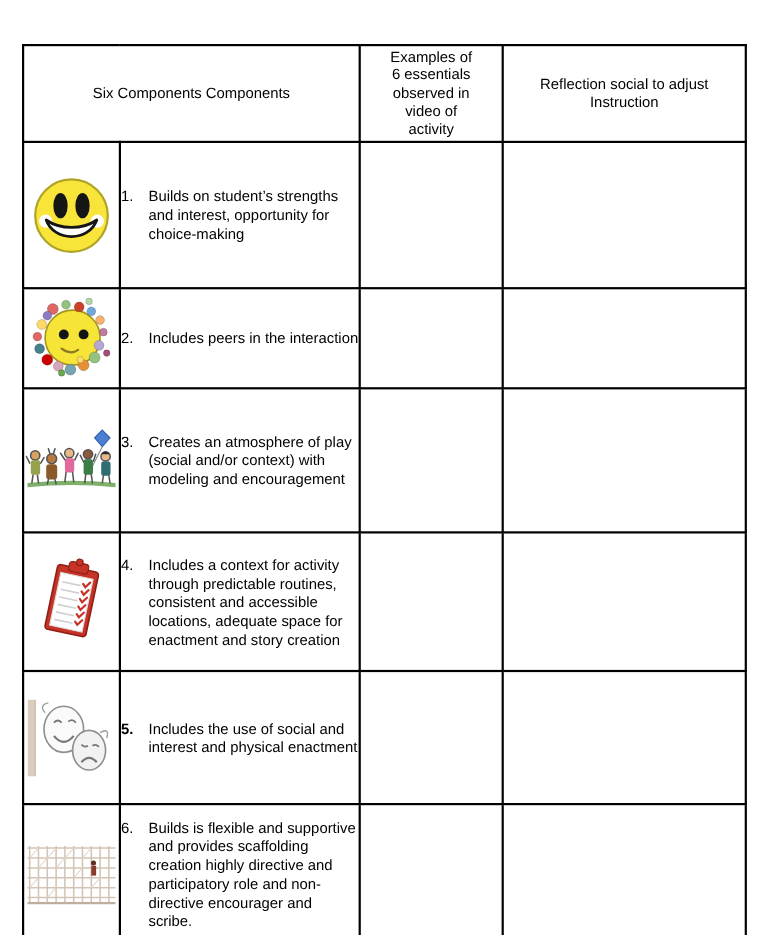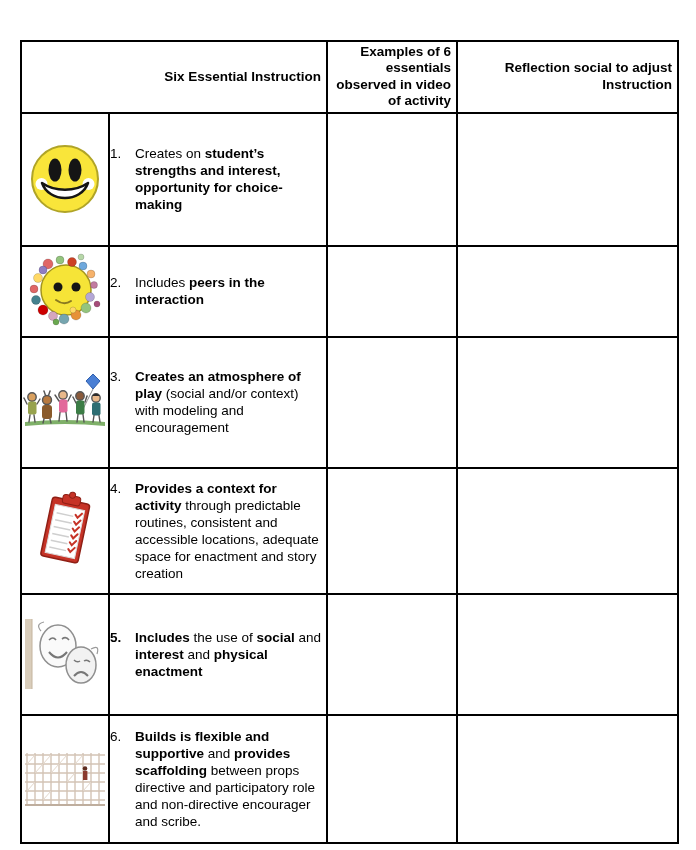--- a/index.html
+++ b/index.html
@@ -7,71 +7,71 @@
     width:696px;height:850px;position:relative;background:#ffffff;
     font-family:"Liberation Sans",sans-serif;color:#000;
   }
   .page{position:absolute;inset:0;background:#ffffff;}
   table.grid{
     position:absolute;left:20px;top:40px;width:657px;
     border-collapse:collapse;table-layout:fixed;
   }
   .grid th,.grid td{border:2px solid #000;padding:0;vertical-align:middle;}
   .grid th{
-    font-size:13.5px;font-weight:bold;text-align:right;
-    line-height:1.22;padding:2px 5px;
+    font-size:13.5px;font-weight:normal;text-align:center;
+    line-height:1.22;padding:2px 22px;
   }
   tr.hdr{height:67px;}
   tr.r1{height:133px;} tr.r2{height:91px;} tr.r3{height:131px;}
   tr.r4{height:126px;} tr.r5{height:121px;} tr.r6{height:128px;}
   .icon-cell{text-align:center;}
   .icon-cell svg{display:block;margin:0 auto;}
   .text-cell{padding:6px 8px 6px 9px;}
   .item{display:flex;font-size:13.5px;line-height:1.26;}
   .num{flex:0 0 25px;width:25px;}
   .num.bold{font-weight:bold;}
   .itext{flex:1;}
-  .itext b{font-weight:bold;}
+  .itext b{font-weight:normal;}
 </style>
 </head>
 <body>
 
 <div class="page">
   <table class="grid">
     <colgroup>
       <col style="width:88px">
         <col style="width:218px">
         <col style="width:130px">
         <col style="width:221px">
     </colgroup>
 
     <tbody>
         <tr class="hdr">
-      <th colspan="2">Six Essential Instruction</th>
+      <th colspan="2">Six Components Components</th>
       <th>Examples of 6 essentials observed in video of activity</th>
       <th>Reflection social to adjust Instruction</th>
     </tr>
 
     <tr class="r1">
       <td class="icon-cell">
         <span>
           <svg width="72" height="72" viewBox="0 0 72 72">
             <circle cx="36" cy="36" r="33" fill="#F9E53A" stroke="#B0A427" stroke-width="2"></circle>
             <ellipse cx="26" cy="27" rx="6.5" ry="11.5" fill="#151515"></ellipse>
             <ellipse cx="46" cy="27" rx="6.5" ry="11.5" fill="#151515"></ellipse>
             <circle cx="12.5" cy="41" r="6" fill="#FFFFFF"></circle>
             <circle cx="59.5" cy="41" r="6" fill="#FFFFFF"></circle>
             <path d="M13 40 C 20 60, 52 60, 59 40 C 46 49, 26 49, 13 40 Z" fill="#FFFFFF" stroke="#151515" stroke-width="2.5" stroke-linejoin="round"></path>
           </svg>
         </span>
       </td>
       <td class="text-cell">
         <div class="item">
           <span class="num">1.</span>
-          <span class="itext"><span>Creates on </span><b>student’s strengths and interest, opportunity for choice-making</b></span>
+          <span class="itext"><span>Builds on </span><b>student’s strengths and interest, opportunity for choice-making</b></span>
         </div>
       </td>
       <td></td>
       <td></td>
     </tr>
 
     <tr class="r2">
       <td class="icon-cell">
         <span>
           <svg width="78" height="78" viewBox="0 0 78 78">
@@ -190,21 +190,21 @@
                 <path d="M43 52 l2.5 2.5 l3.5 -5"></path>
                     <path d="M43 59 l2.5 2.5 l3.5 -5"></path>
               </g>
             </g>
           </svg>
         </span>
       </td>
       <td class="text-cell">
         <div class="item">
           <span class="num">4.</span>
-          <span class="itext"><b>Provides a context for activity</b><span> through predictable routines, consistent and accessible locations, adequate space for enactment and story creation</span></span>
+          <span class="itext"><b>Includes a context for activity</b><span> through predictable routines, consistent and accessible locations, adequate space for enactment and story creation</span></span>
         </div>
       </td>
       <td></td>
       <td></td>
     </tr>
 
     <tr class="r5">
       <td class="icon-cell">
         <span>
           <svg width="80" height="70" viewBox="0 0 80 70">
@@ -269,21 +269,21 @@
             </g>
             <line x1="2" y1="55" x2="82" y2="55" stroke="#BFAE9E" stroke-width="2"></line>
             <circle cx="62" cy="18.5" r="2.3" fill="#5F2D20"></circle>
             <rect x="60" y="21" width="4.4" height="9" fill="#8B3A2E"></rect>
           </svg>
         </span>
       </td>
       <td class="text-cell">
         <div class="item">
           <span class="num">6.</span>
-          <span class="itext"><b>Builds is flexible and supportive</b><span> and </span><b>provides scaffolding</b><span> between props directive and participatory role and non-directive encourager and scribe.</span></span>
+          <span class="itext"><b>Builds is flexible and supportive</b><span> and </span><b>provides scaffolding</b><span> creation highly directive and participatory role and non-directive encourager and scribe.</span></span>
         </div>
       </td>
       <td></td>
       <td></td>
     </tr>
   </tbody>
     </table>
 </div>
 
 </body></html>

